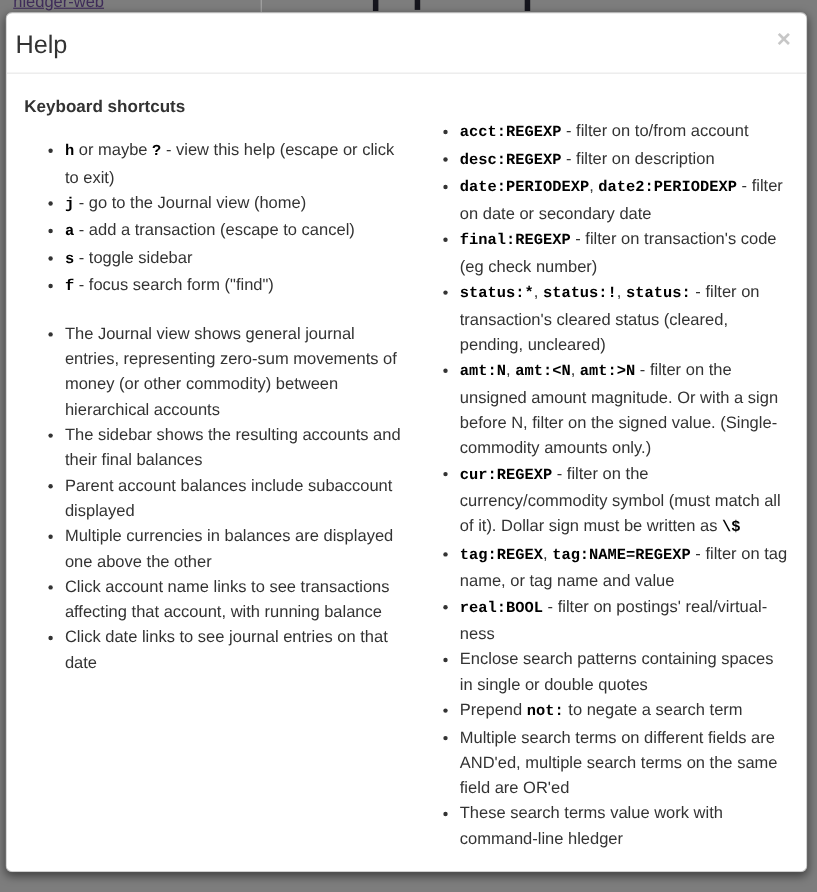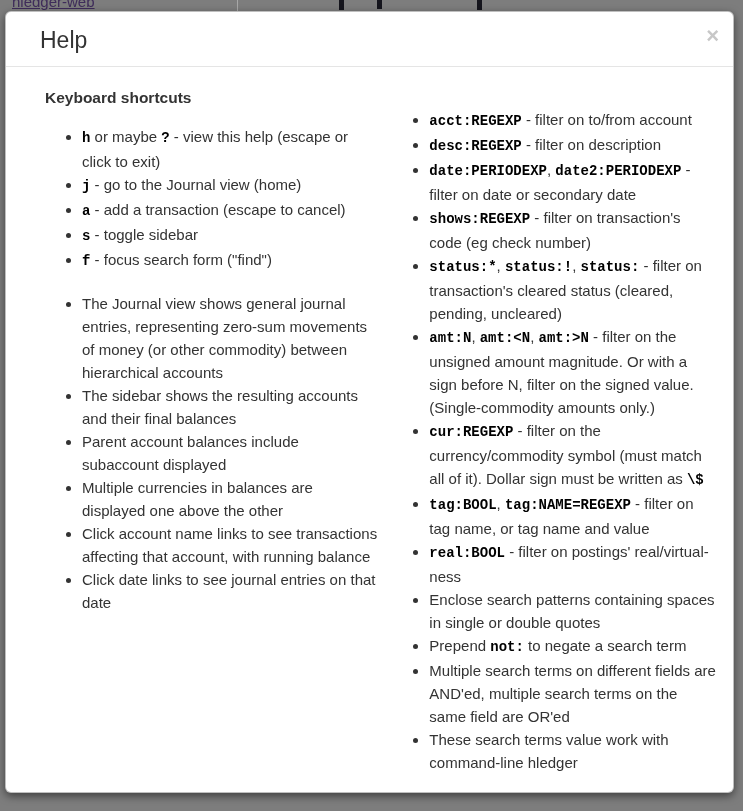--- a/index.html
+++ b/index.html
@@ -32,29 +32,29 @@
   .stem.s3{left:477px;height:10px;}
   
   .modal{
     position:absolute;left:5px;top:11px;width:729px;height:782px;
     background:var(--modal-bg);
     border:1px solid rgba(0,0,0,0.25);
     border-radius:6px;
     box-shadow:0 3px 9px rgba(0,0,0,0.5);
     overflow:hidden;
   }
-  .modal-header{position:relative;padding:13px 34px 11px;border-bottom:1px solid var(--divider);}
+  .modal-header{position:relative;padding:13px 8px 11px;border-bottom:1px solid var(--divider);}
   .modal-title{margin:0;font-size:23px;line-height:30px;font-weight:400;color:var(--text);}
   .close-btn{
     position:absolute;top:13px;right:14px;
     background:none;border:none;padding:0;cursor:pointer;
     font-size:22px;line-height:1;font-weight:bold;color:var(--close);
     font-family:"Liberation Sans","DejaVu Sans",sans-serif;
   }
-  .modal-body{display:flex;padding:22px 16px 20px;margin-left:23px;}
+  .modal-body{display:flex;padding:22px 16px 20px;}
   .col-left{width:345px;}
   .col-right{width:337px;margin-left:15px;}
   .section-heading{margin:0;font-size:15.5px;font-weight:bold;color:var(--text);line-height:17px;}
   .section-heading.spaced{margin-top:25px;}
   ul.help-list{margin:19px 0 0;padding:0 0 0 37px;list-style:disc;}
   ul.help-list li{font-size:15px;line-height:23px;color:var(--text);}
   code{
     font-family:"Liberation Mono","DejaVu Sans Mono",monospace;
     font-weight:bold;font-size:14px;color:var(--code);
     background:none;padding:0;
@@ -95,25 +95,25 @@
           <li><span>Multiple currencies in balances are displayed one above the other</span></li>
           <li><span>Click account name links to see transactions affecting that account, with running balance</span></li>
           <li><span>Click date links to see journal entries on that date</span></li>
         </ul>
     </div>
     <div class="col-right">
       <ul class="help-list">
           <li><code>acct:REGEXP</code><span> - filter on to/from account</span></li>
           <li><code>desc:REGEXP</code><span> - filter on description</span></li>
           <li><code>date:PERIODEXP</code><span>, </span><code>date2:PERIODEXP</code><span> - filter on date or secondary date</span></li>
-          <li><code>shows:REGEXP</code><span> - filter on transaction's code (eg check number)</span></li>
+          <li><code>final:REGEXP</code><span> - filter on transaction's code (eg check number)</span></li>
           <li><code>status:*</code><span>, </span><code>status:!</code><span>, </span><code>status:</code><span> - filter on transaction's cleared status (cleared, pending, uncleared)</span></li>
           <li><code>amt:N</code><span>, </span><code>amt:&lt;N</code><span>, </span><code>amt:&gt;N</code><span> - filter on the unsigned amount magnitude. Or with a sign before N, filter on the signed value. (Single-commodity amounts only.)</span></li>
           <li><code>cur:REGEXP</code><span> - filter on the currency/commodity symbol (must match all of it). Dollar sign must be written as </span><code>\$</code></li>
-          <li><code>tag:BOOL</code><span>, </span><code>tag:NAME=REGEXP</code><span> - filter on tag name, or tag name and value</span></li>
+          <li><code>tag:REGEX</code><span>, </span><code>tag:NAME=REGEXP</code><span> - filter on tag name, or tag name and value</span></li>
           <li><code>real:BOOL</code><span> - filter on postings' real/virtual-ness</span></li>
           <li><span>Enclose search patterns containing spaces in single or double quotes</span></li>
           <li><span>Prepend </span><code>not:</code><span> to negate a search term</span></li>
           <li><span>Multiple search terms on different fields are AND'ed, multiple search terms on the same field are OR'ed</span></li>
           <li><span>These search terms value work with command-line hledger</span></li>
         </ul>
     </div>
   </div>
 </div>
 

